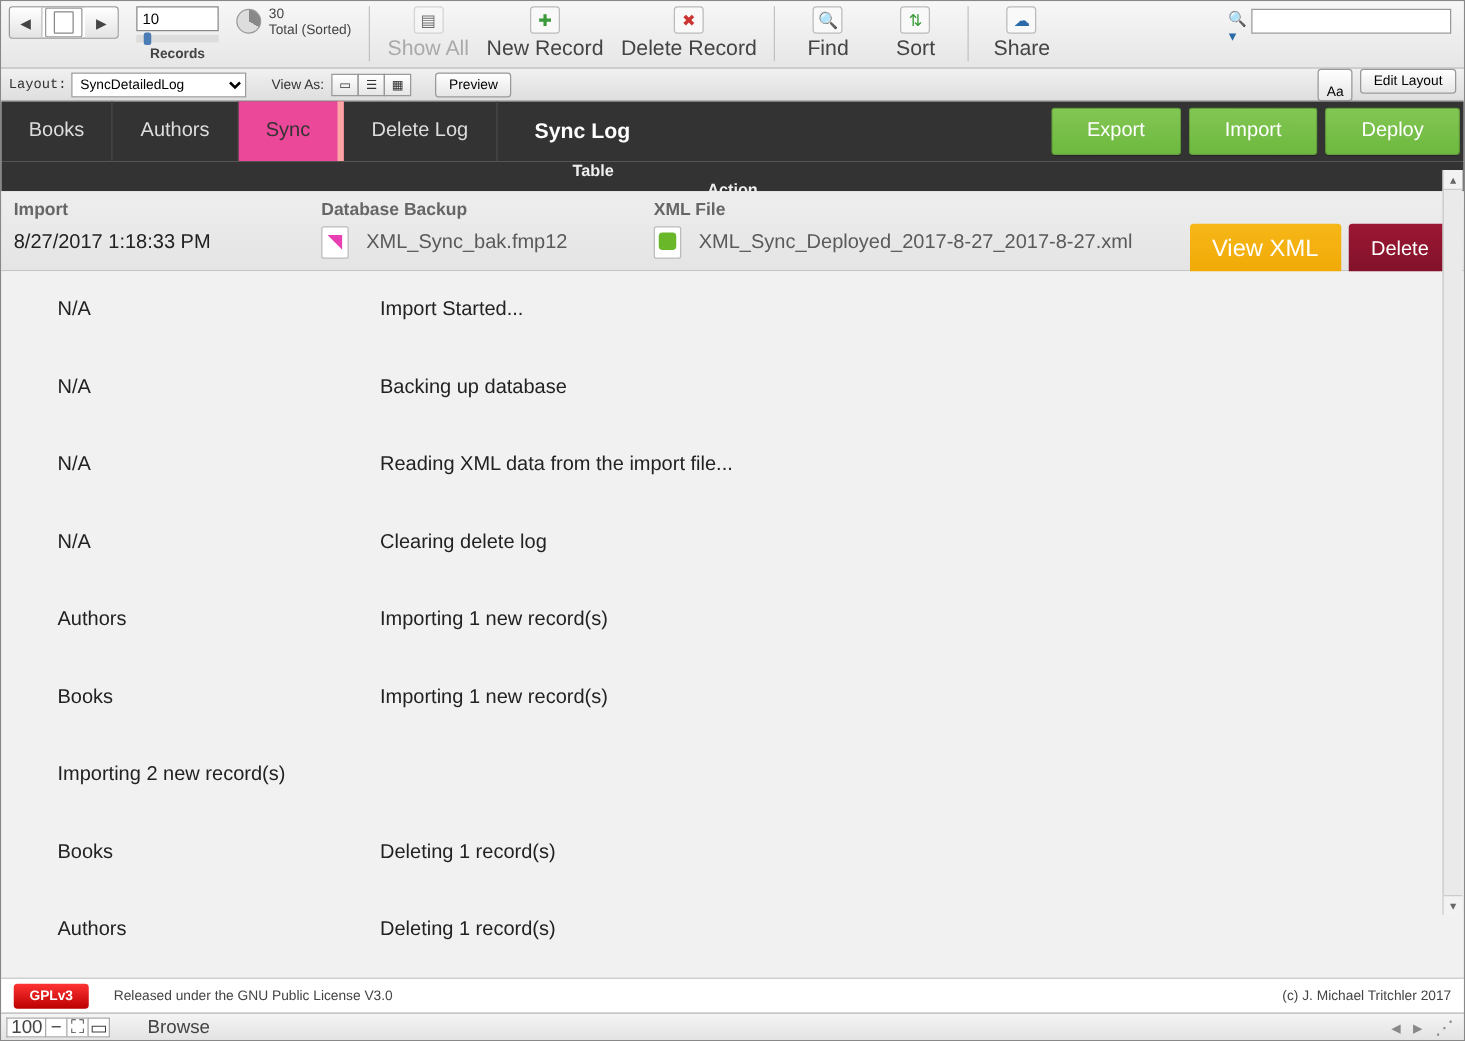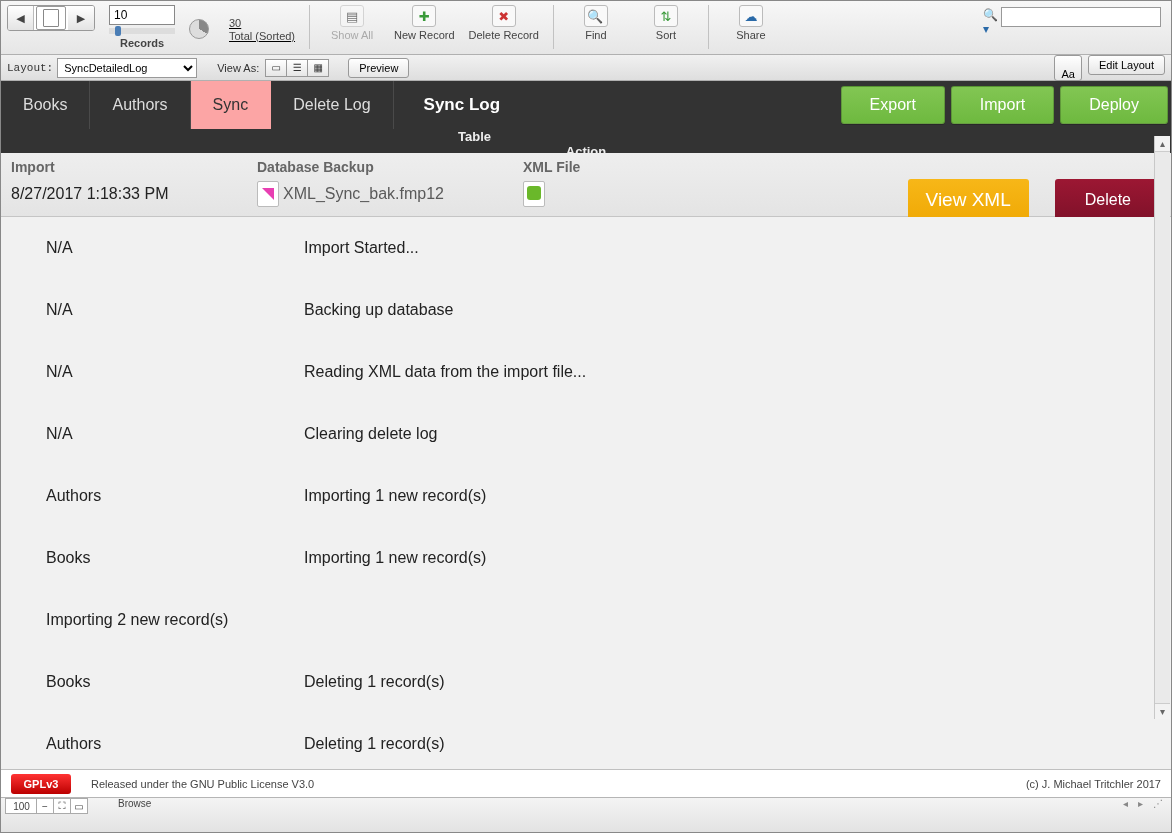--- a/index.html
+++ b/index.html
@@ -9,27 +9,27 @@
   
   .top-toolbar { height: 54px; background: linear-gradient(#f7f7f7,#e6e6e6); border-bottom: 1px solid #b0b0b0; display: flex; align-items: flex-start; padding: 2px 6px 0 6px; gap: 14px; position: relative; }
   .tb-group { display: flex; flex-direction: column; align-items: center; font-size: 11px; color: #444; }
   .nav-box { display: flex; border: 1px solid #999; border-radius: 3px; overflow: hidden; background: #fff; margin-top: 2px;}
   .nav-btn { width: 26px; height: 24px; display: flex; align-items: center; justify-content: center; background: linear-gradient(#fff,#e4e4e4); border-right: 1px solid #bbb; cursor: pointer; }
   .nav-btn:last-child { border-right: none; }
   .book-icon { width: 30px; height: 24px; background: #fff; border: 1px solid #999; border-radius: 2px; margin: 0 2px; display:flex; align-items:center; justify-content:center; }
   .book-icon::before { content:""; width:14px; height:16px; border:1px solid #888; border-radius:1px; }
   .rec-input { width: 66px; height: 20px; border: 1px solid #888; background:#fff; font-size: 12px; padding: 0 4px; margin-top:2px;}
   .rec-label { margin-top: 3px; font-weight: bold; }
-  .pie-group { display:flex; align-items:flex-start; gap:20px; margin-top:14px;text-decoration:underline;}
+  .pie-group { display:flex; align-items:flex-start; gap:6px; margin-top:2px;}
   .pie { width:20px; height:20px; border-radius:50%; background: conic-gradient(#888 0 120deg,#ddd 120deg 360deg); border:1px solid #999; margin-top:2px;}
   .pie-text { font-size:11px; color:#444; line-height:13px;}
   .tb-sep { width:1px; height:44px; background:#c2c2c2; margin-top:2px;}
   .action-item { display:flex; flex-direction:column; align-items:center; gap:2px; min-width:56px; cursor:pointer; padding-top:2px;}
   .action-icon { width:24px; height:22px; border:1px solid #bbb; border-radius:3px; background:#f9f9f9; display:flex; align-items:center; justify-content:center; font-size:13px;}
-  .action-label { font-size:11px; color:#444; }
+  .action-label { font-size:17px; color:#444; }
   .disabled .action-label { color:#aaa; }
   .disabled .action-icon { opacity:.55; }
   .search-box { position:absolute; right:10px; top:6px; display:flex; align-items:center; }
   .search-box .mag { width:18px; height:18px; font-size:12px; color:#2a6aa8; }
   .search-input { width:160px; height:20px; border:1px solid #999; background:#fff; font-size:12px; padding:0 4px;}
 
   
   .layout-bar { height:26px; background: linear-gradient(#f1f1f1,#dedede); border-bottom:1px solid #b0b0b0; display:flex; align-items:center; padding:0 6px; font-size:11px; color:#333; position:relative;}
   .layout-label { margin-right:4px;font-family:Liberation Mono, monospace; }
   .layout-select { height:20px; width:140px; border:1px solid #999; background:#fff; font-size:11px; padding:0 2px;}
@@ -37,60 +37,60 @@
   .view-btns { display:flex; }
   .view-btn { width:22px; height:18px; border:1px solid #999; background:linear-gradient(#fff,#e6e6e6); margin-right:-1px; display:flex; align-items:center; justify-content:center; font-size:10px; cursor:pointer;}
   .preview-btn, .edit-btn, .aa-btn { height:20px; border:1px solid #999; background:linear-gradient(#fff,#e6e6e6); border-radius:3px; font-size:11px; padding:0 10px; cursor:pointer;}
   .preview-btn { margin-left:20px;}
   .right-tools { position:absolute; right:6px; display:flex; gap:6px;}
   .aa-btn { padding:12px 6px;}
 
   
   .dark-nav { height:48px; background:#333; display:flex; align-items:stretch; color:#eee; }
   .dark-tab { padding:0 22px; display:flex; align-items:center; font-size:16px; border-right:1px solid #4a4a4a; cursor:pointer; color:#ddd;}
-  .dark-tab.active { background:#fca5a5; color:#333; border-right:1px solid #fca5a5;}
+  .dark-tab.active { background:#ec4899; color:#333; border-right:5px solid #fca5a5;}
   .sync-title { flex:0 0 auto; padding:0 30px; display:flex; align-items:center; font-size:17px; font-weight:bold; color:#fff;}
   .spacer { flex:1; }
   .act-btn { margin:5px 3px; border-radius:3px; display:flex; align-items:center; justify-content:center; padding:0 28px; font-size:16px; color:#fff; cursor:pointer; border:1px solid rgba(0,0,0,.2); box-shadow:0 1px 0 rgba(0,0,0,.2);}
   .green { background:linear-gradient(#82c653,#6eb93f);}
   .amber { background:linear-gradient(#ffb61f,#f5a80c);}
   .amber-wide { padding:0 18px;}
   
   
   .col-headers { height:24px; background:#333; display:flex; align-items:center; color:#eee; font-size:13px; font-weight:bold; padding:0 10px;flex-direction:column;}
   .col-headers .c1 { width:256px;}
 
   
   .sub-header { height:64px; background:linear-gradient(#eeeeee,#e4e4e4); border-bottom:1px solid #c5c5c5; display:flex; align-items:flex-start; padding:6px 10px 0 10px; font-size:13px;}
   .sh-col1 { width:246px; }
   .sh-col2 { width:266px; }
   .sh-col3 { flex:1;}
   .sh-col4 { display:flex; gap:6px; align-items:flex-start; padding-top:20px;}
   .sh-label { font-weight:bold; color:#666; font-size:14px;}
   .sh-value { margin-top:10px; font-size:16px; color:#222;}
-  .file-row { display:flex; align-items:center; gap:4px; margin-top:6px;}
+  .file-row { display:flex; align-items:center; gap:14px; margin-top:6px;}
   .file-ico { width:22px; height:26px; border:1px solid #bbb; background:#fff; position:relative; border-radius:2px;}
   .file-ico.pink::after{content:"";position:absolute;left:4px;top:6px;width:12px;height:12px;background:#e83fb2;clip-path:polygon(0 0,100% 0,100% 100%);}
   .file-ico.green::after{content:"";position:absolute;left:3px;top:4px;width:14px;height:14px;border-radius:3px;background:#6ab82a;}
   .file-name { font-size:16px; color:#5a5a5a;}
   .btn-yel { background:linear-gradient(#f7b718,#f0a905); color:#fff; border:none; border-radius:3px; height:42px; padding:0 18px; font-size:19px; cursor:pointer;}
-  .btn-red { background:linear-gradient(#9c1733,#7f1129); color:#fff; border:none; border-radius:3px; height:42px; padding:0 30px; font-size:16px; cursor:pointer;margin-left:20px;}
+  .btn-red { background:linear-gradient(#9c1733,#7f1129); color:#fff; border:none; border-radius:3px; height:42px; padding:0 18px; font-size:16px; cursor:pointer;}
 
   
   .log-area { flex:1; overflow:hidden; background:#f1f1f1;padding-left:27px;}
   .log-row { height:62px; display:flex; align-items:center; padding:0 18px; font-size:16px; color:#222; border-bottom:0px solid #ddd;}
   .log-row .t { width:258px;}
 
   
   .license-bar { height:28px; border-top:1px solid #c0c0c0; background:#fff; display:flex; align-items:center; padding:0 10px; font-size:11px; color:#444;}
   .gpl-badge { width:60px; height:20px; background:linear-gradient(#f33,#b00); border-radius:3px; color:#fff; font-weight:bold; font-size:11px; display:flex; align-items:center; justify-content:center; margin-right:20px;}
   .copyright { margin-left:auto;}
 
   
-  .status-bar { height:35px; background:linear-gradient(#f4f4f4,#e3e3e3); border-top:1px solid #b5b5b5; display:flex; align-items:flex-start; font-size:10px; color:#444;}
+  .status-bar { height:22px; background:linear-gradient(#f4f4f4,#e3e3e3); border-top:1px solid #b5b5b5; display:flex; align-items:center; font-size:15px; color:#444;}
   .zoom-box { width:32px; height:16px; border:1px solid #aaa; border-right:none; display:flex; align-items:center; justify-content:center; margin-left:4px; background:#fff;}
   .zoom-btn { width:18px; height:16px; border:1px solid #aaa; background:#fff; margin-left:-1px; display:flex; align-items:center; justify-content:center; cursor:pointer;}
   .mode { margin-left:16px; padding:0 14px;}
   .sb-icons { margin-left:auto; display:flex; gap:10px; padding-right:8px; color:#888;}
 
   
   .right-scroll { position:absolute; right:1px; top:55px; bottom:50px; width:16px; background:#eaeaea; border-left:1px solid #c8c8c8;}
   .scroll-arrow { height:16px; display:flex; align-items:center; justify-content:center; color:#666; font-size:10px; background:#f2f2f2; border-bottom:1px solid #ccc;}
   .scroll-arrow.bottom{ position:absolute; bottom:0; width:100%; border-top:1px solid #ccc; border-bottom:none;}
   
@@ -203,20 +203,21 @@
         <div class="sh-label">Database Backup</div>
         <div class="file-row">
           <div class="file-ico pink"></div>
           <span class="file-name">XML_Sync_bak.fmp12</span>
         </div>
       </div>
       <div class="sh-col3">
         <div class="sh-label">XML File</div>
         <div class="file-row">
           <div class="file-ico green"></div>
+          <span class="file-name">XML_Sync_Deployed_2017-8-27_2017-8-27.xml</span>
         </div>
       </div>
       <div class="sh-col4">
         <button class="btn-yel">View XML</button>
         <button class="btn-red">Delete</button>
       </div>
     </div>
 
     <div class="log-area">
       <div class="log-row">

